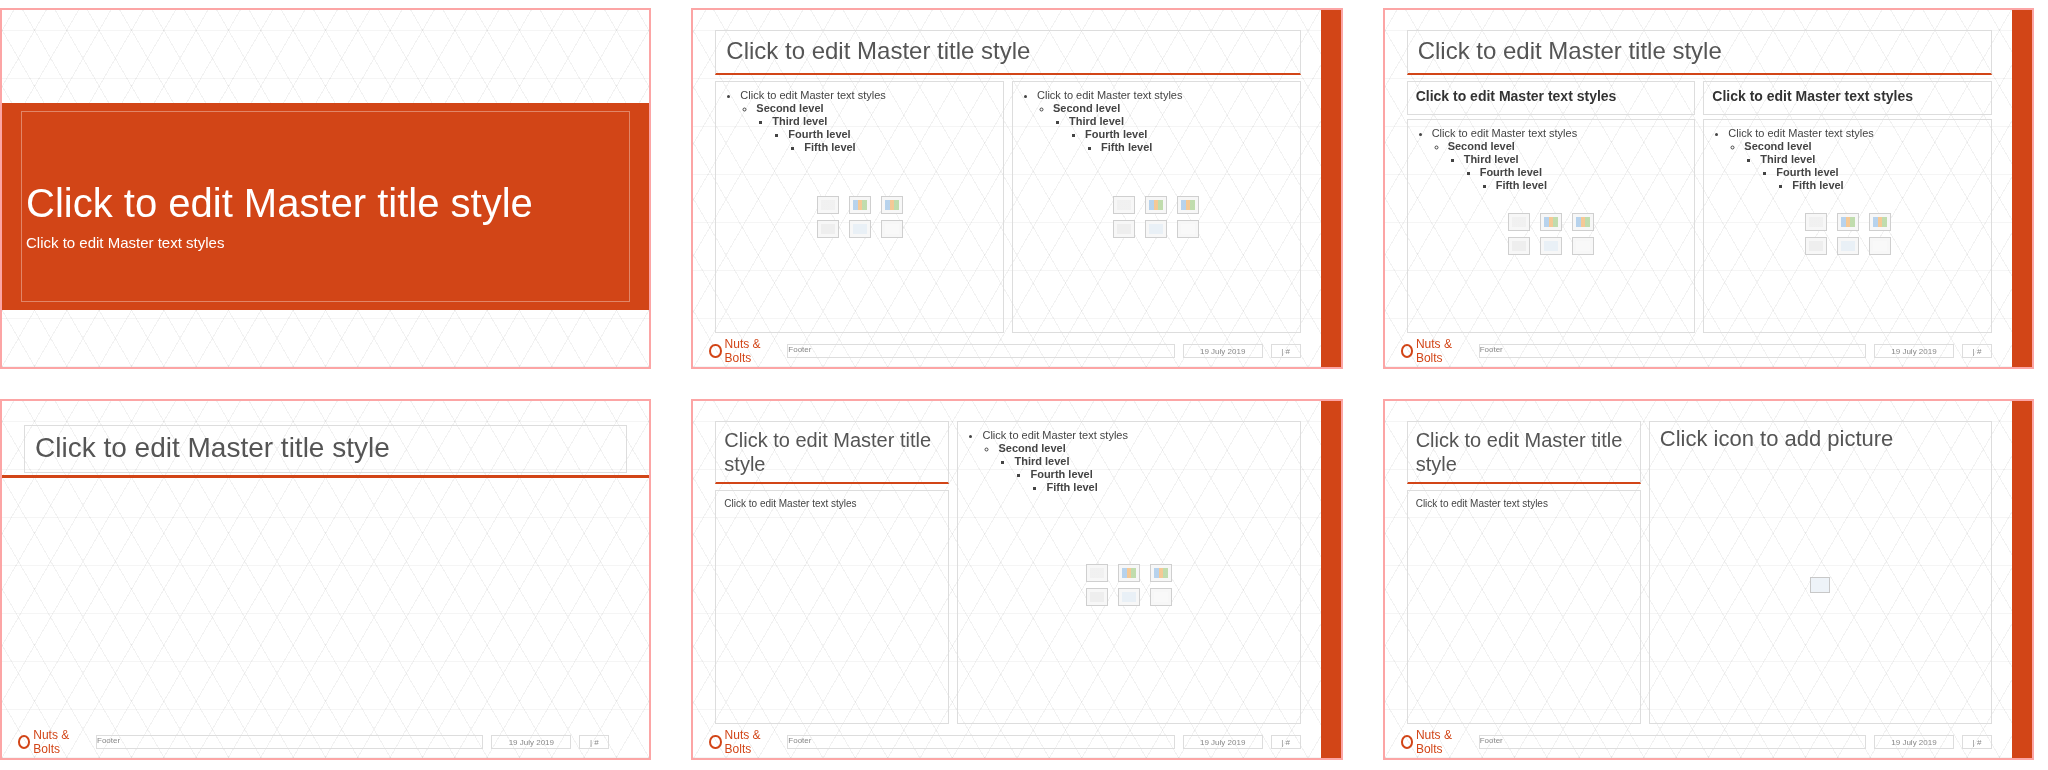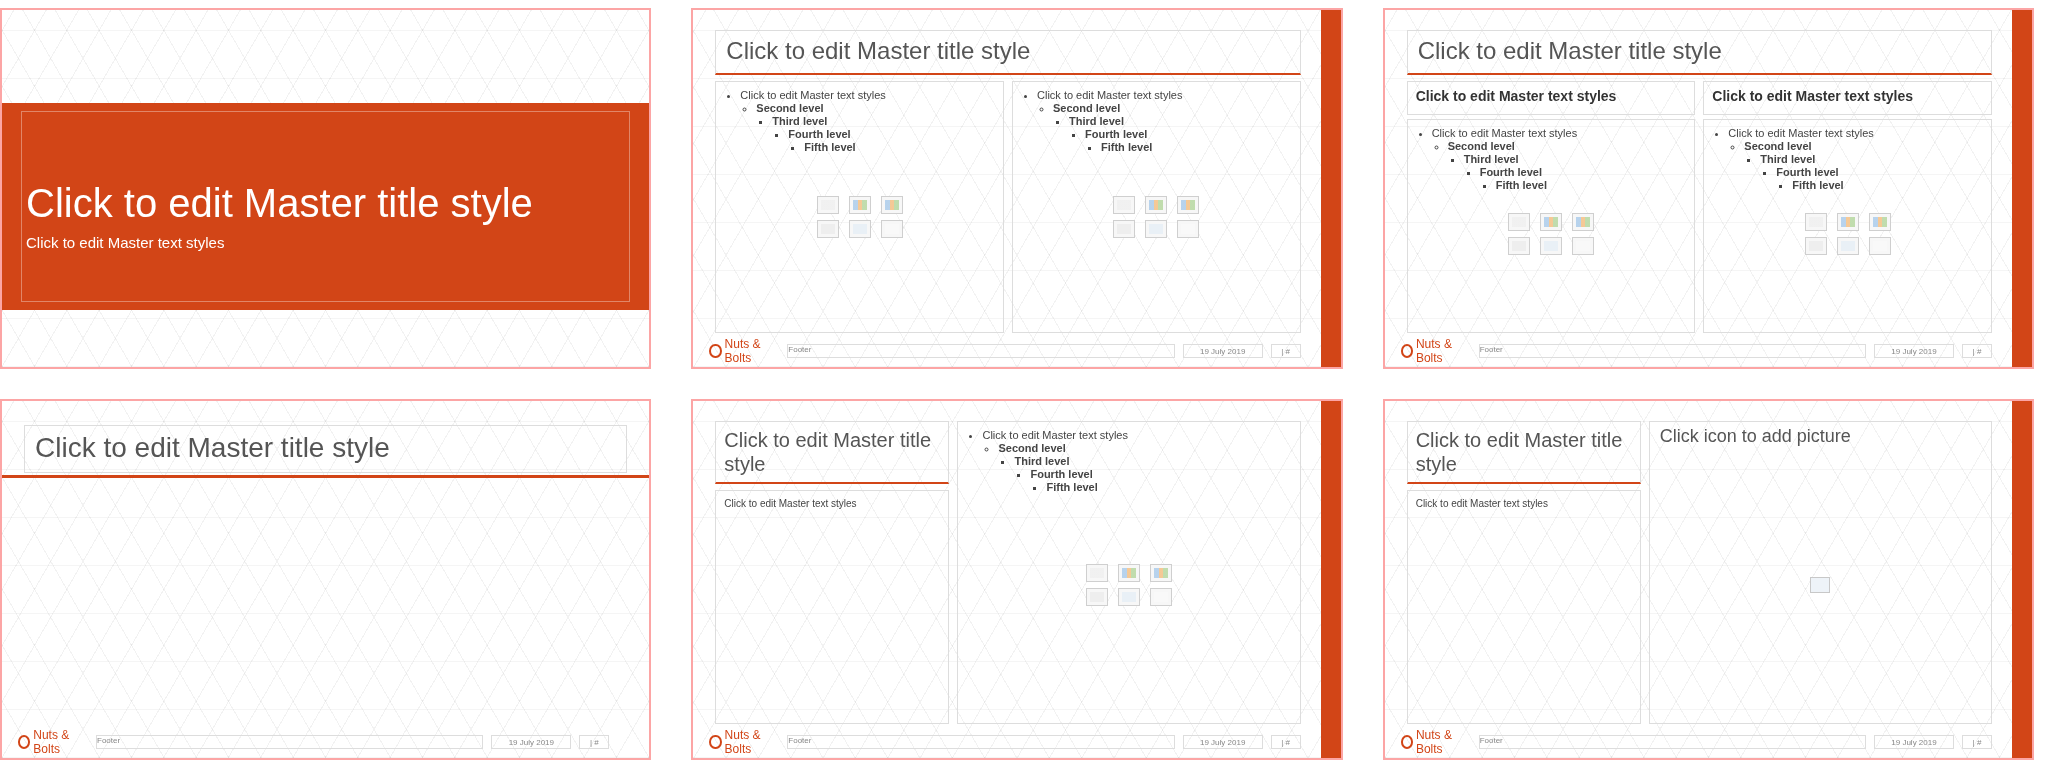--- a/index.html
+++ b/index.html
@@ -160,21 +160,21 @@
   }
   .section-underline{
     position:absolute; left:0; right:0; top:74px; height:3px; background:#d24517;
   }
   
   .left-stack { display:flex; flex-direction:column; flex:1; gap:6px;}
   .pic-panel {
     border:1px solid #ddd; flex:1; position:relative;
   }
   .pic-title{
-    font-size:18px; color:#555; font-weight:400;
+    font-size:22px; color:#555; font-weight:400;
     position:absolute; top:4px; left:10px; right:10px;
   }
   .pic-center-icon{
     position:absolute; left:50%; top:54%; transform:translate(-50%,-50%);
     width:20px; height:16px; border:1px solid #c8c8c8; background:#eef3f8;
   }
   .bullets { color:#444; }
   .bullets li{ font-size:11px; }
   .text-30 { font-size:30px; }
 </style>

